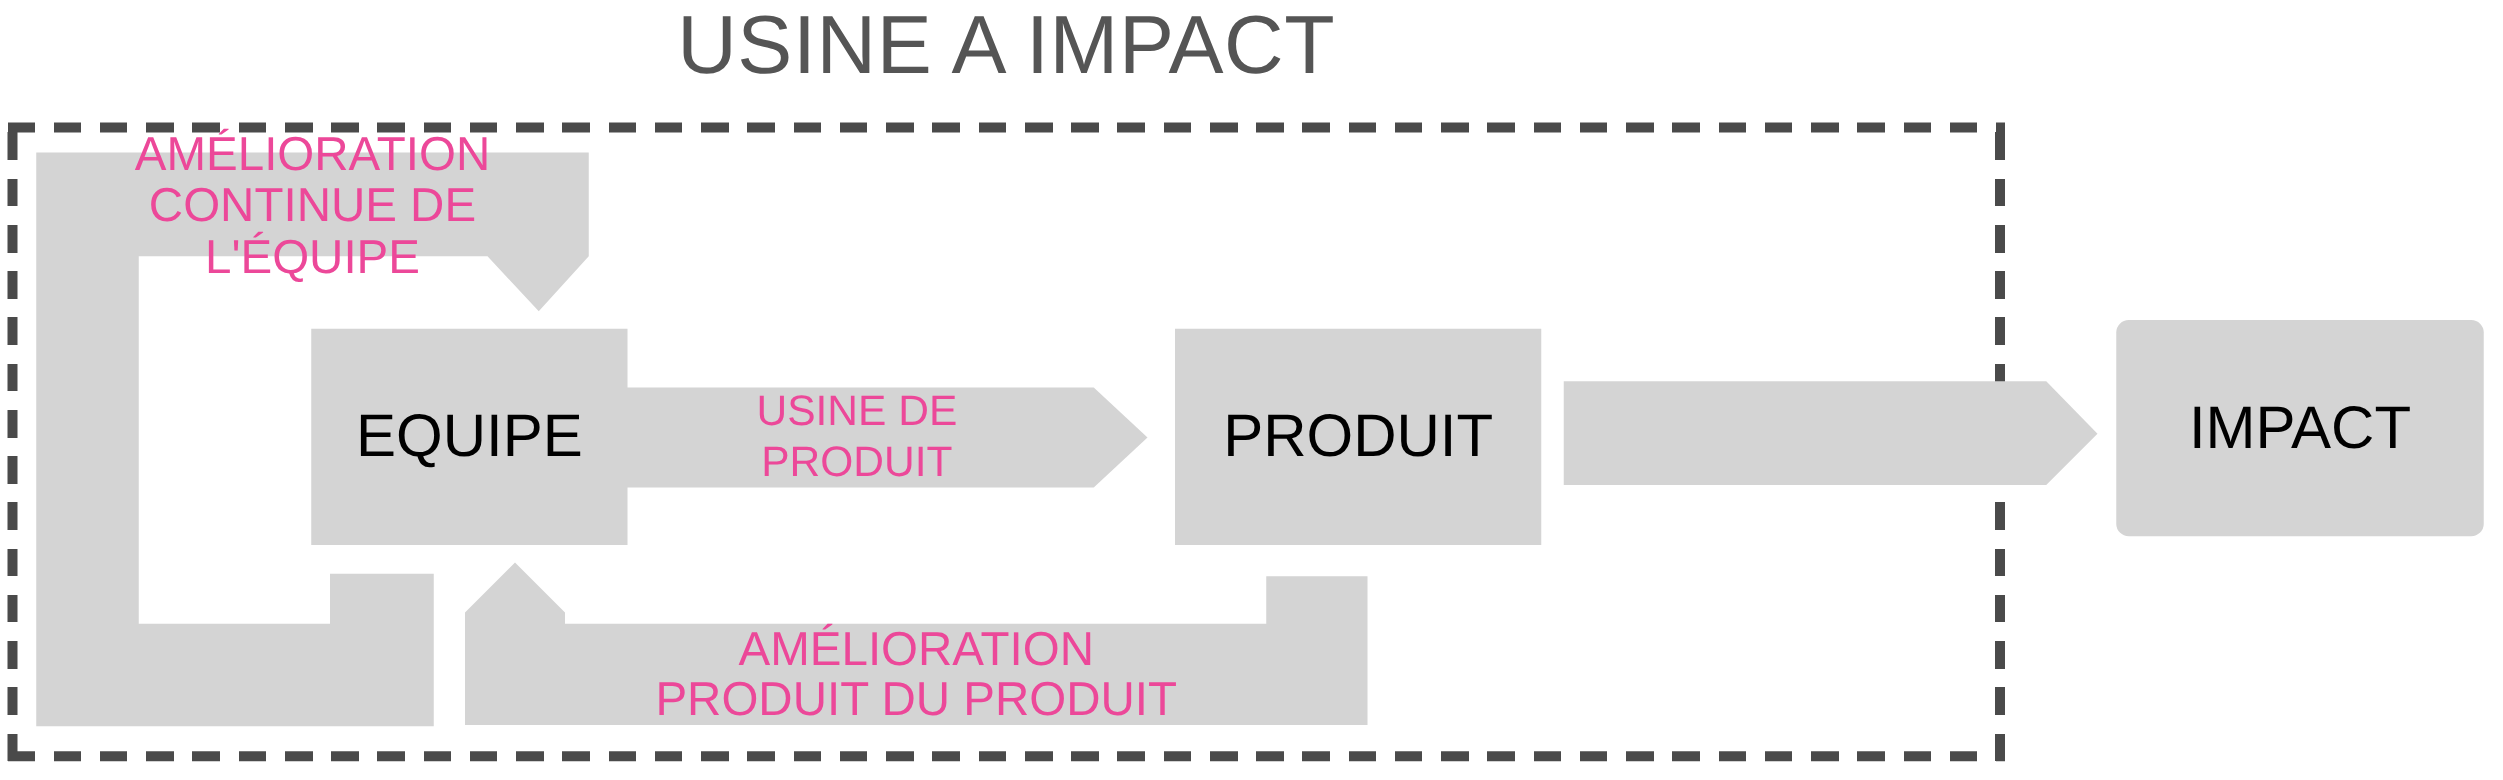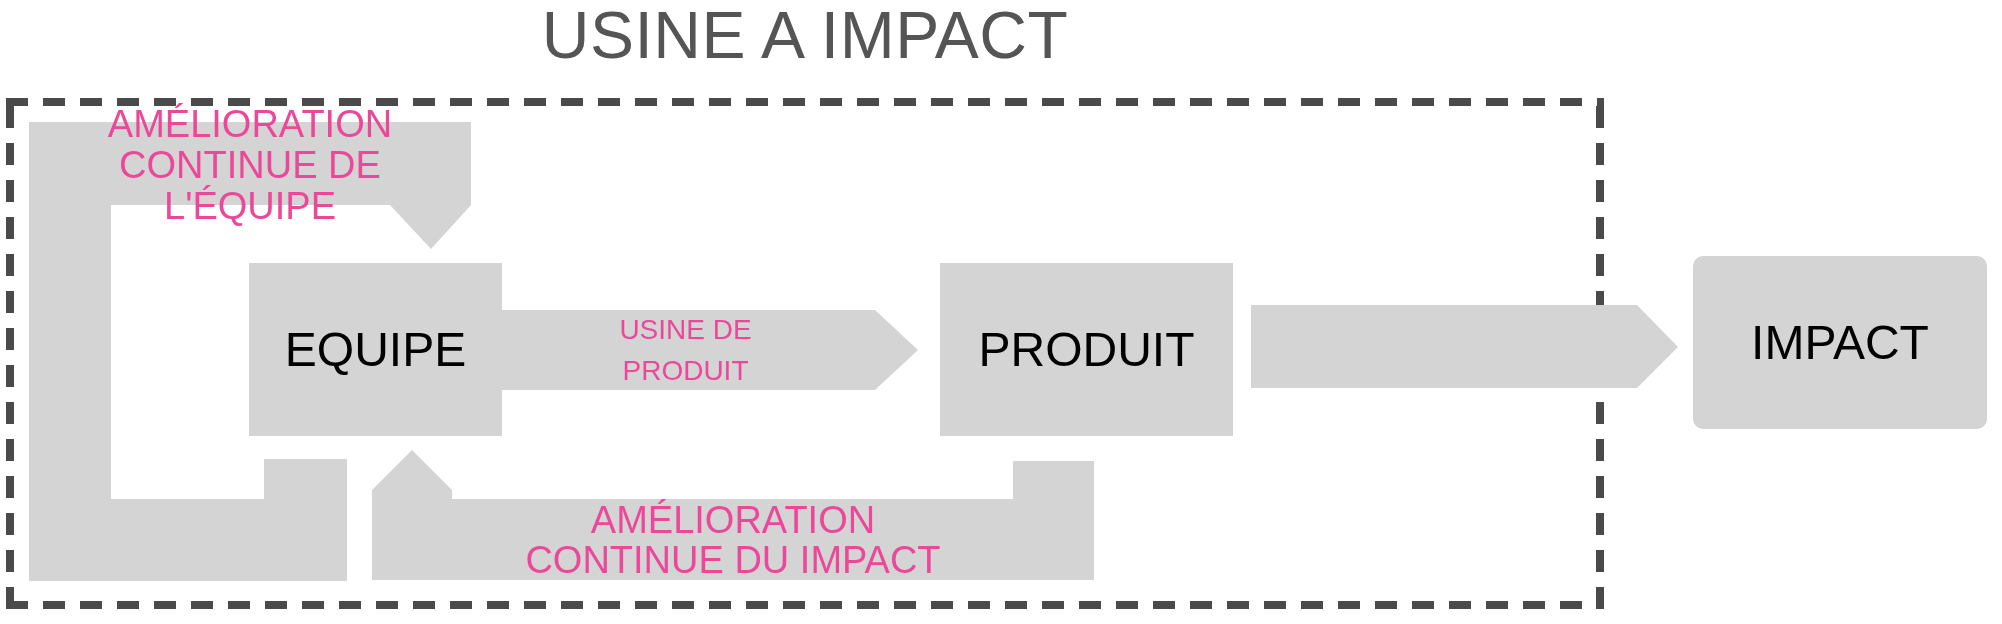--- a/index.html
+++ b/index.html
@@ -58,21 +58,21 @@
     display: flex;
     flex-direction: column;
     align-items: center;
     justify-content: center;
     text-align: center;
     color: #ec4899;
     z-index: 2;
   }
   .label-team-loop    { left: 29px;   top: 124px; width: 442px; height: 82px; font-size: 38px; line-height: 41px; }
   .label-product-loop { left: 372px;  top: 500px; width: 722px; height: 80px; font-size: 38px; line-height: 40px; }
-  .label-factory      { left: 496px;  top: 310px; width: 379px; height: 80px; font-size: 28px; line-height: 41px; }
+  .label-factory      { left: 496px;  top: 310px; width: 379px; height: 80px; font-size: 34px; line-height: 41px; }
   .label-acquisition  { left: 1251px; top: 305px; width: 386px; height: 83px; font-size: 28px; line-height: 83px; }
 </style>
 </head>
 <body>
 
 <div class="canvas">
 
   <div class="abs title">USINE A IMPACT</div>
 
   <div class="abs boundary"></div>
@@ -96,21 +96,21 @@
     <span>IMPACT</span>
   </div>
 
   <div class="abs shape-label label-team-loop">
     <span>AMÉLIORATION</span>
     <span>CONTINUE DE L'ÉQUIPE</span>
   </div>
 
   <div class="abs shape-label label-product-loop">
     <span>AMÉLIORATION</span>
-    <span>CONTINUE DU IMPACT</span>
+    <span>PRODUIT DU PRODUIT</span>
   </div>
 
   <div class="abs shape-label label-factory">
     <span>USINE DE</span>
     <span>PRODUIT</span>
   </div>
 
 
 </div>
 

